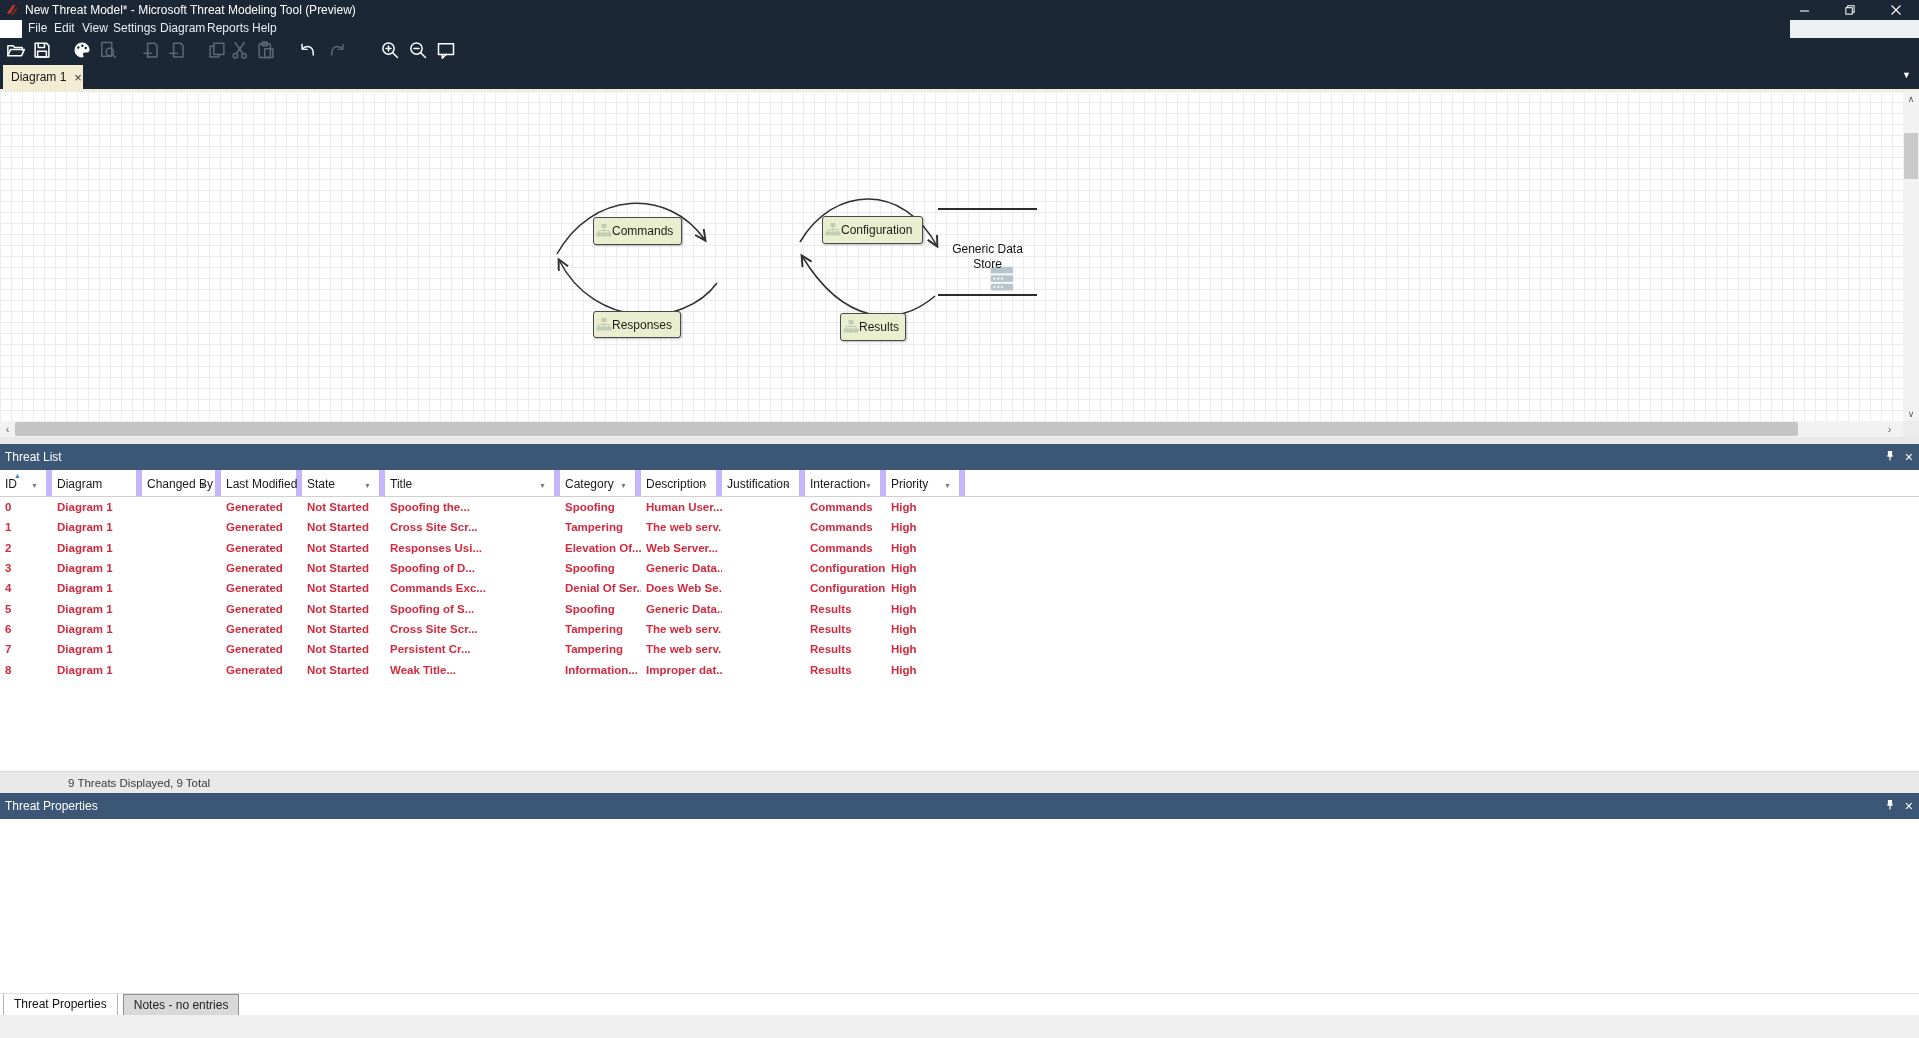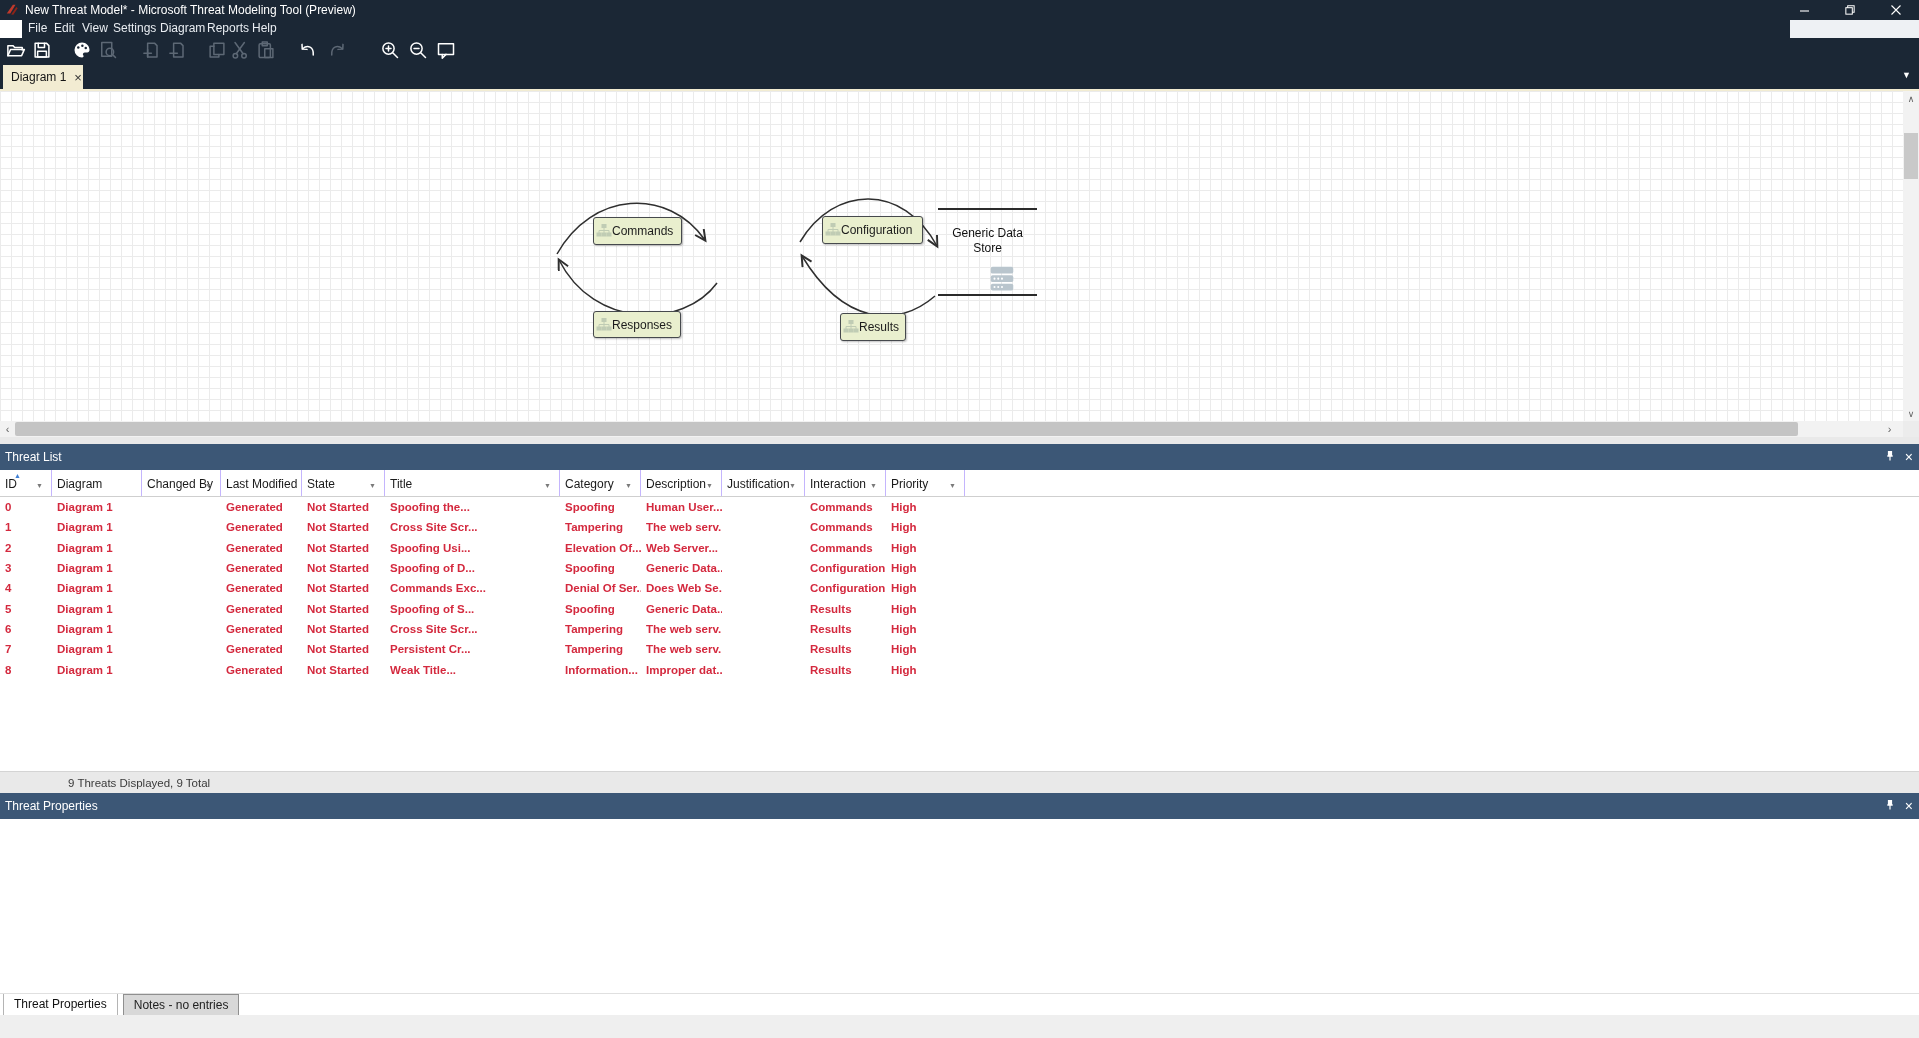--- a/index.html
+++ b/index.html
@@ -32,21 +32,21 @@
   .tab-close { margin-left:8px; font-size:13px; color:#333; line-height:1; }
   .tab-dropdown { position:absolute; right:8px; top:8px; color:#fff; font-size:9px; }
   .creamline { position:absolute; left:0; top:89px; right:0; height:2px; background:#f2ecd2; }
 
   
   .canvas { position:absolute; left:0; top:91px; width:1919px; height:330px; background:#fff;
     background-image: linear-gradient(to right,#ebebeb 1px,transparent 1px), linear-gradient(to bottom,#ebebeb 1px,transparent 1px);
     background-size:11px 11px; }
   .flows-svg { position:absolute; left:0; top:0; width:1903px; height:330px; }
 
-  .node-label { position:absolute; left:0; width:100%; text-align:center; font-size:12px; color:#111; z-index:3; }
+  .node-label { position:absolute; left:0; width:100%; text-align:center; font-size:12px; color:#111; z-index:3;margin-top:16px; }
   .node-human { position:absolute; left:463px; top:112px; width:90px; height:90px; background:#fff; border:2px solid #2b2b2b; z-index:2; }
   .node-web   { position:absolute; left:708px; top:114px; width:90px; height:90px; background:#fff; border:1.6px solid #2b2b2b; border-radius:50%; z-index:2; }
   .node-store { position:absolute; left:938px; top:117px; width:99px; height:88px; border-top:2px solid #2b2b2b; border-bottom:2px solid #2b2b2b; z-index:2; }
   .node-icon { position:absolute; z-index:1; }
 
   .flow-label { position:absolute; background:#e9efce; border:1px solid #46494d; border-radius:3px; display:flex; align-items:center; font-size:12px; color:#1c1c1c; z-index:4; box-shadow:1px 1px 2px rgba(0,0,0,.25); }
   .flow-label svg { width:16px; height:16px; margin-left:2px; flex:none; }
   .flow-commands  { left:593px; top:126px; width:89px;  height:28px; }
   .flow-config    { left:822px; top:125px; width:101px; height:28px; }
   .flow-responses { left:593px; top:220px; width:88px;  height:27px; }
@@ -63,21 +63,21 @@
 
   
   .splitter { position:absolute; left:0; right:0; top:437px; height:7px; background:#e9e9e9; }
   .panel-header { position:absolute; left:0; right:0; background:#3c5776; color:#fff; font-size:12px; display:flex; align-items:center; padding-left:5px; }
   .tl-header { top:444px; height:26px; }
   .panel-tools { position:absolute; right:6px; top:0; height:100%; display:flex; align-items:center; gap:9px; }
   .pin-icon svg { width:12px; height:12px; stroke:#fff; }
   .panel-close { color:#fff; font-size:14px; line-height:1; }
 
   .tl-cols { position:absolute; left:0; top:470px; right:0; height:27px; background:#fff; display:flex; border-bottom:1px solid #cfcfcf; }
-  .hcell { position:relative; height:26px; border-right:1px solid #c4b5fd; }
+  .hcell { position:relative; height:26px; border-right:6px solid #c4b5fd; }
   .hlabel { position:absolute; left:5px; bottom:5px; font-size:12px; color:#1a1a1a; white-space:nowrap; }
   .hfilter { position:absolute; right:8px; bottom:7px; font-size:7px; color:#7a7a7a; }
   .hsort { position:absolute; left:14px; top:2px; font-size:7px; color:#3f7fd4; }
 
   .tl-body { position:absolute; left:0; top:497px; right:0; height:274px; background:#fff; overflow:hidden; }
   .trow { display:flex; height:20.33px; align-items:center; }
   .tcell { font-size:11.5px; font-weight:bold; color:#d4293e; padding-left:5px; white-space:nowrap; overflow:hidden; flex:none; }
 
   .tl-status { position:absolute; left:0; right:0; top:771px; height:22px; background:#e9e9e9; border-top:1px solid #d4d4d4; display:flex; align-items:center; }
   .tl-status span { margin-left:68px; font-size:11.5px; color:#3a3a3a; }
@@ -425,21 +425,21 @@
           <div class="tcell" style="width: 83px;"></div>
           <div class="tcell" style="width: 81px;">Commands</div>
           <div class="tcell" style="width: 79px;">High</div>
         </div>
         <div class="trow">
           <div class="tcell" style="width: 52px;">2</div>
           <div class="tcell" style="width: 90px;">Diagram 1</div>
           <div class="tcell" style="width: 79px;"></div>
           <div class="tcell" style="width: 81px;">Generated</div>
           <div class="tcell" style="width: 83px;">Not Started</div>
-          <div class="tcell" style="width: 175px;">Spoofing Usi...</div>
+          <div class="tcell" style="width: 175px;">Responses Usi...</div>
           <div class="tcell" style="width: 81px;">Elevation Of...</div>
           <div class="tcell" style="width: 81px;">Web Server...</div>
           <div class="tcell" style="width: 83px;"></div>
           <div class="tcell" style="width: 81px;">Commands</div>
           <div class="tcell" style="width: 79px;">High</div>
         </div>
         <div class="trow">
           <div class="tcell" style="width: 52px;">3</div>
           <div class="tcell" style="width: 90px;">Diagram 1</div>
           <div class="tcell" style="width: 79px;"></div>

